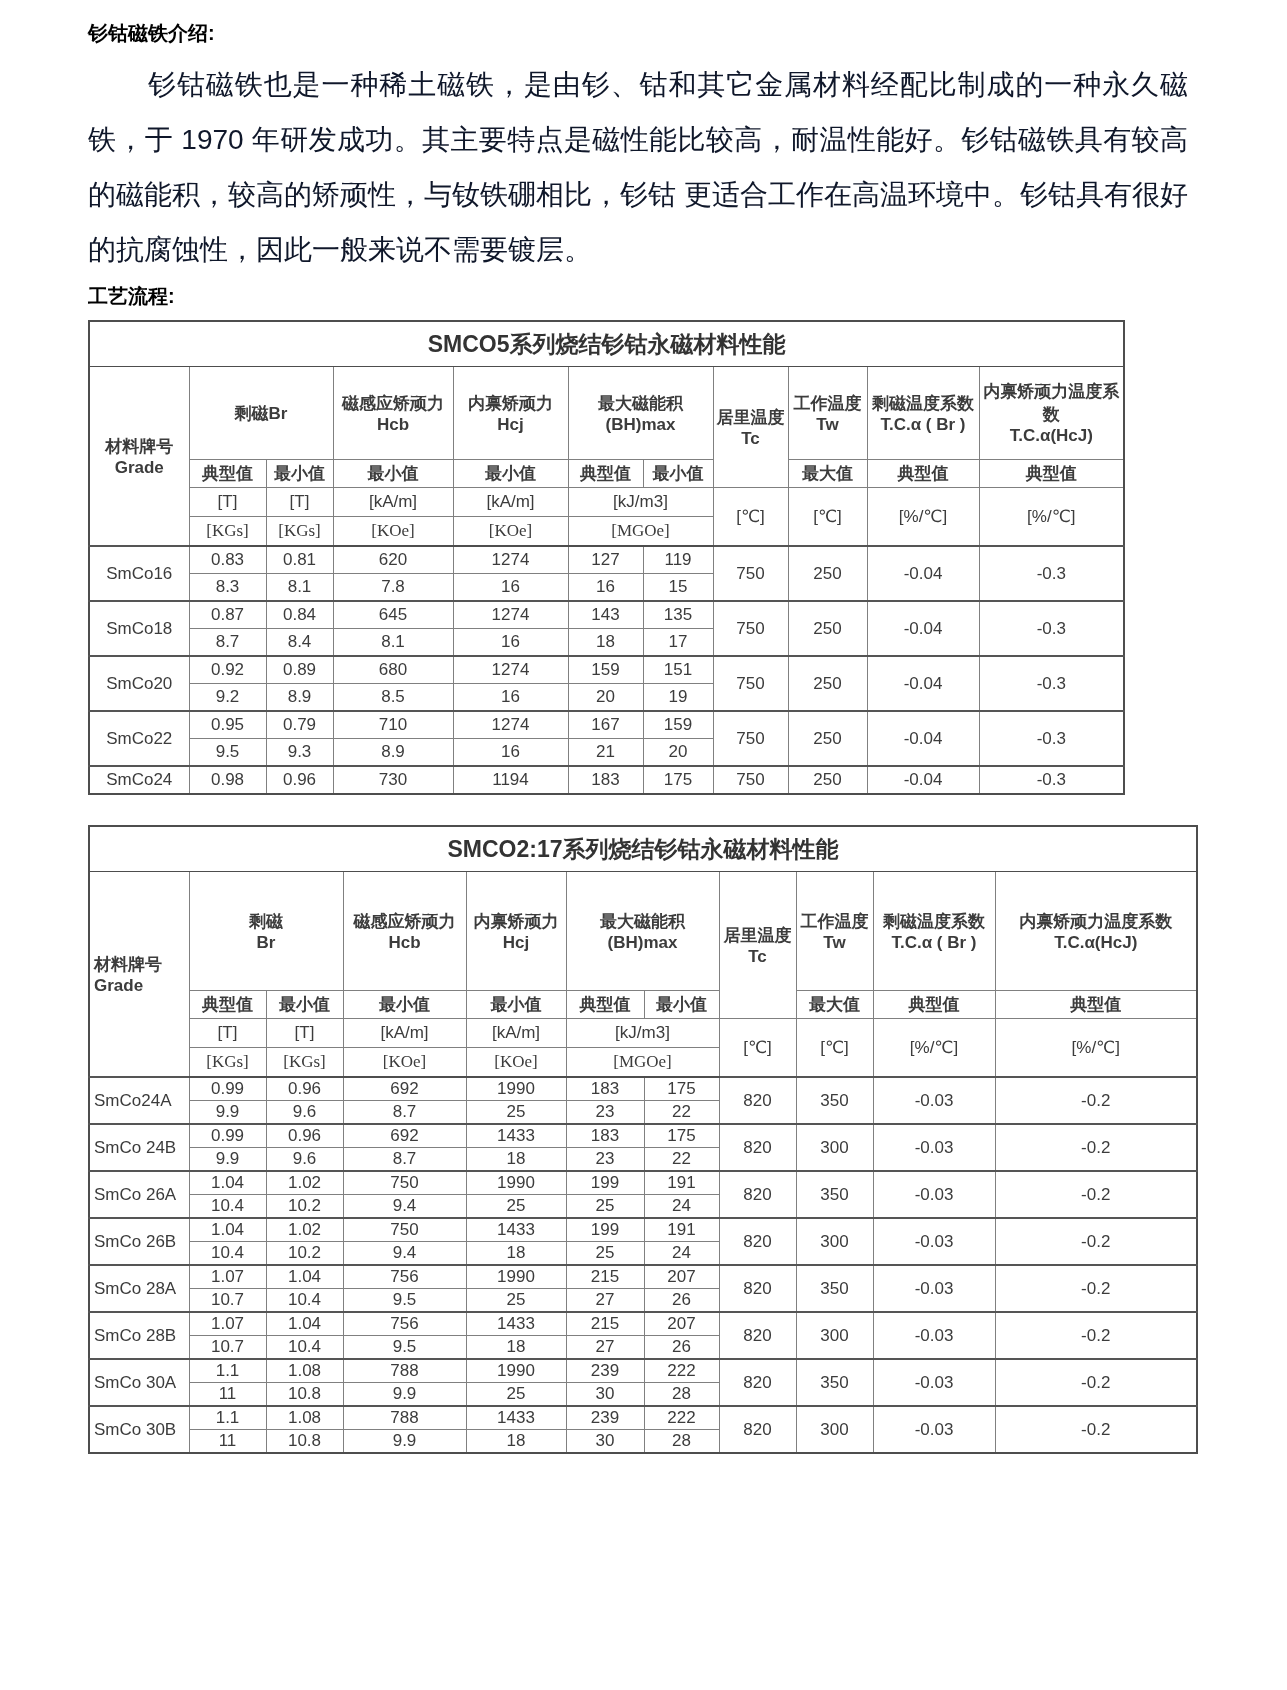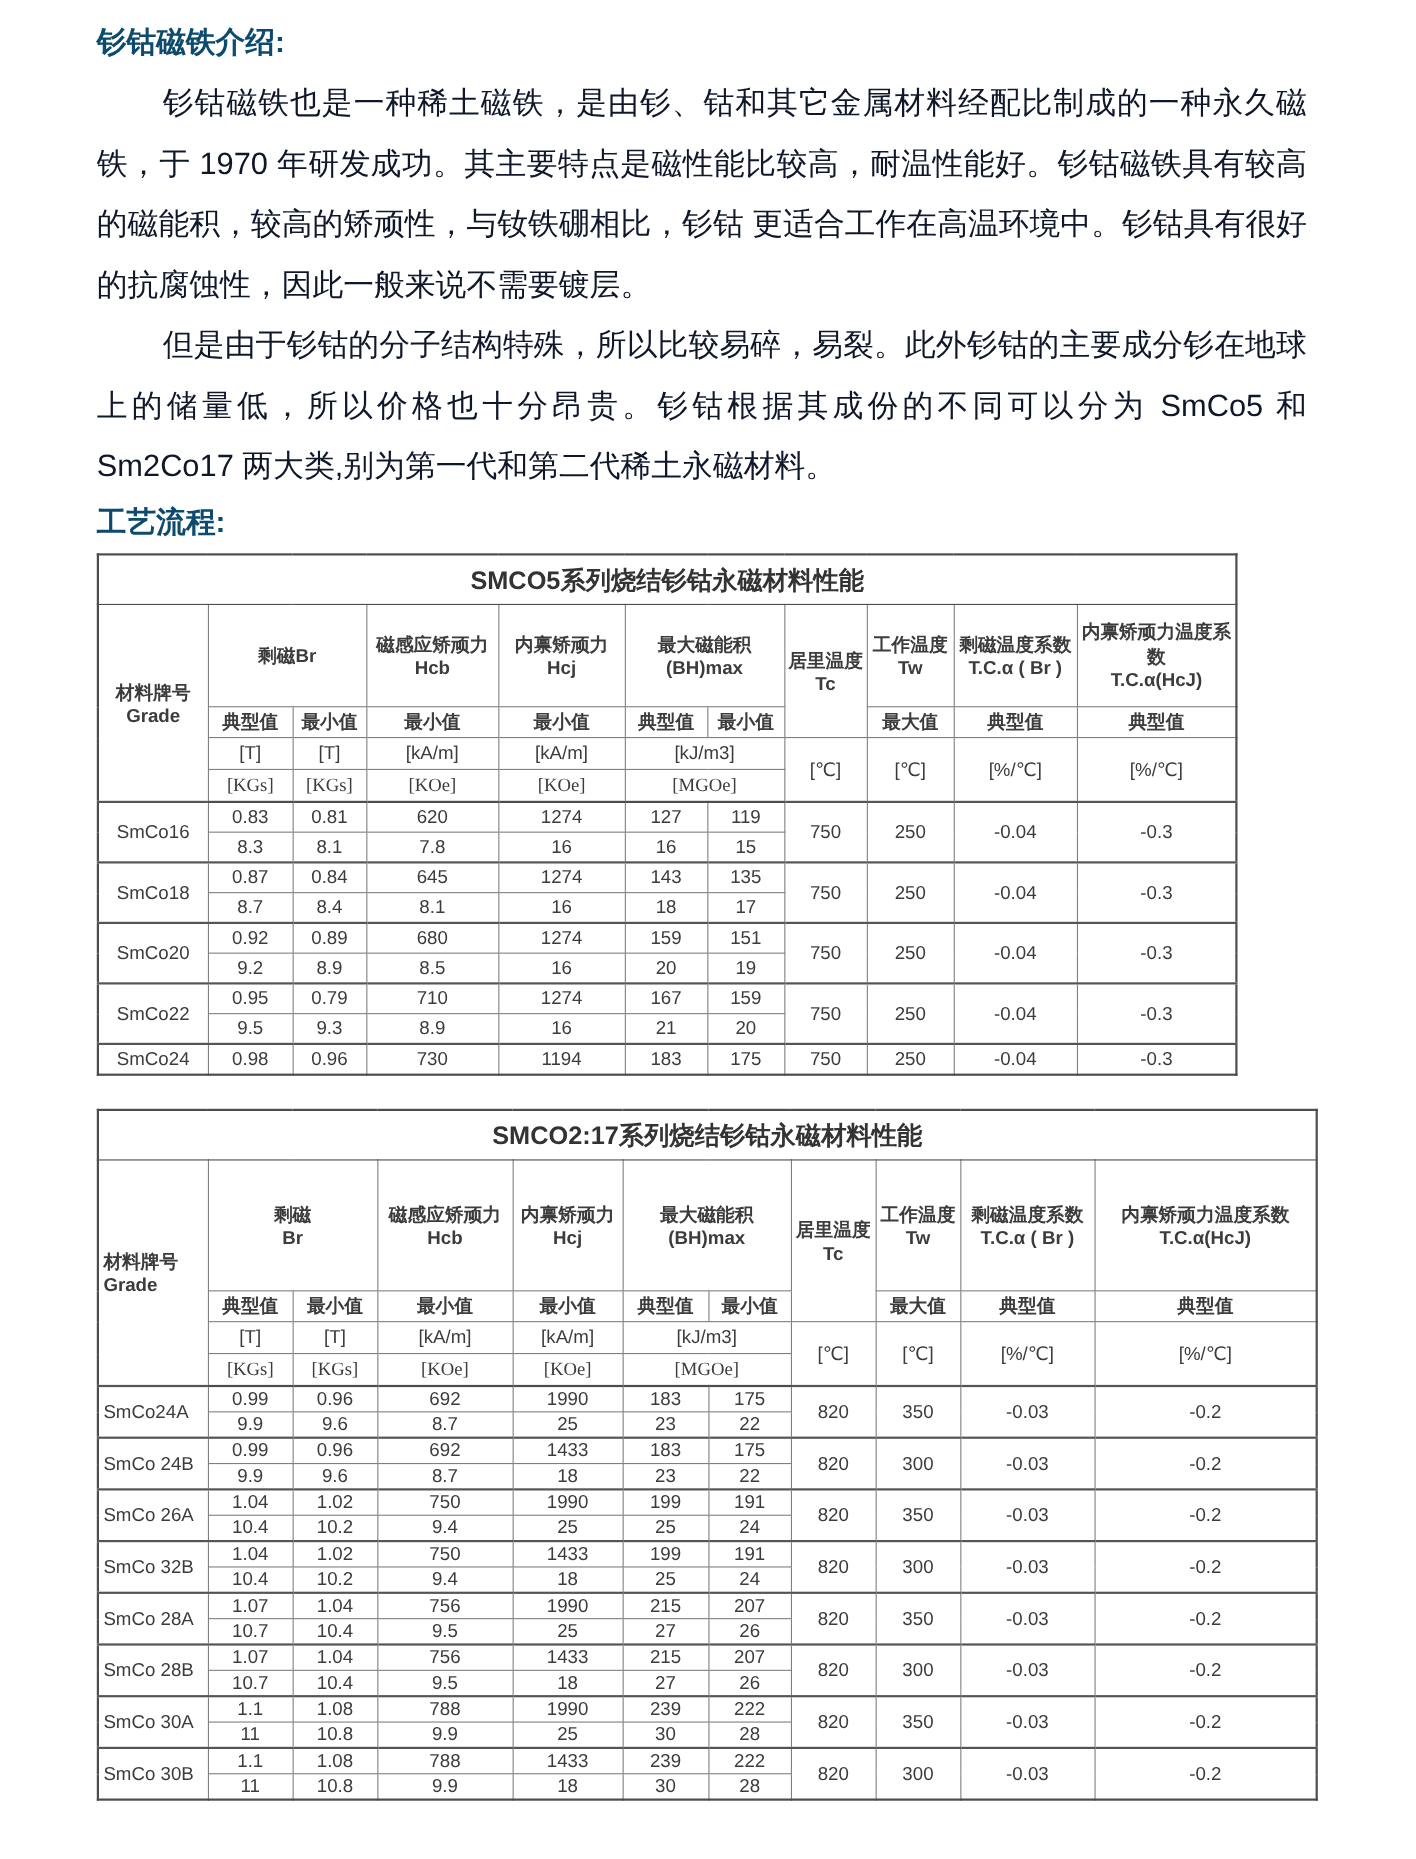--- a/index.html
+++ b/index.html
@@ -5,21 +5,21 @@
   html, body { margin: 0; padding: 0; }
   body {
     width: 1287px; height: 1690px; overflow: hidden;
     background: #ffffff;
     font-family: "Liberation Sans", "DejaVu Sans", sans-serif;
     color: #4d4d4d;
   }
   .page { padding: 14px 0 0 88px; width: 1110px; }
 
   .doc-heading {
-    font-size: 27px; font-weight: bold; color: #0c4a6e;
+    font-size: 20px; font-weight: bold; color: #000000;
     margin: 6px 0 10px 0;
   }
   .doc-para {
     font-size: 28px; line-height: 55px; color: #0f172a;
     text-align: justify; text-indent: 60px; margin: 0; width: 1100px;
   }
   .flow-line {
     font-size: 28px; line-height: 50px; color: #4f4f4f;
     margin: 2px 0 12px 0; width: 1110px;
   }
@@ -57,21 +57,20 @@
   .t2 { width: 1108px; }
   .tbl-gap { height: 26px; }
 </style>
 </head>
 <body>
 
 <div class="page">
 
   <div class="doc-heading">钐钴磁铁介绍:</div>
   <p class="doc-para">钐钴磁铁也是一种稀土磁铁，是由钐、钴和其它金属材料经配比制成的一种永久磁铁，于 1970 年研发成功。其主要特点是磁性能比较高，耐温性能好。钐钴磁铁具有较高的磁能积，较高的矫顽性，与钕铁硼相比，钐钴 更适合工作在高温环境中。钐钴具有很好的抗腐蚀性，因此一般来说不需要镀层。</p>
-  <p class="doc-para">但是由于钐钴的分子结构特殊，所以比较易碎，易裂。此外钐钴的主要成分钐在地球上的储量低，所以价格也十分昂贵。钐钴根据其成份的不同可以分为 SmCo5 和 Sm2Co17 两大类,别为第一代和第二代稀土永磁材料。</p>
   <div class="doc-heading">工艺流程:</div>
 
   <table class="spec-table t1">
     <colgroup>
       <col style="width:100px">
         <col style="width:77px">
         <col style="width:67px">
       <col style="width:120px">
         <col style="width:115px">
         <col style="width:75px">
@@ -363,21 +362,21 @@
         </tr>
         <tr>
           <td>10.4</td>
           <td>10.2</td>
           <td>9.4</td>
           <td>25</td>
           <td>25</td>
           <td>24</td>
         </tr>
         <tr class="grp">
-          <td class="gcell" rowspan="2">SmCo 32B</td>
+          <td class="gcell" rowspan="2">SmCo 26B</td>
           <td>1.04</td>
           <td>1.02</td>
           <td>750</td>
           <td>1433</td>
           <td>199</td>
           <td>191</td>
           <td rowspan="2">820</td>
           <td rowspan="2">300</td>
           <td rowspan="2">-0.03</td>
           <td rowspan="2">-0.2</td>

